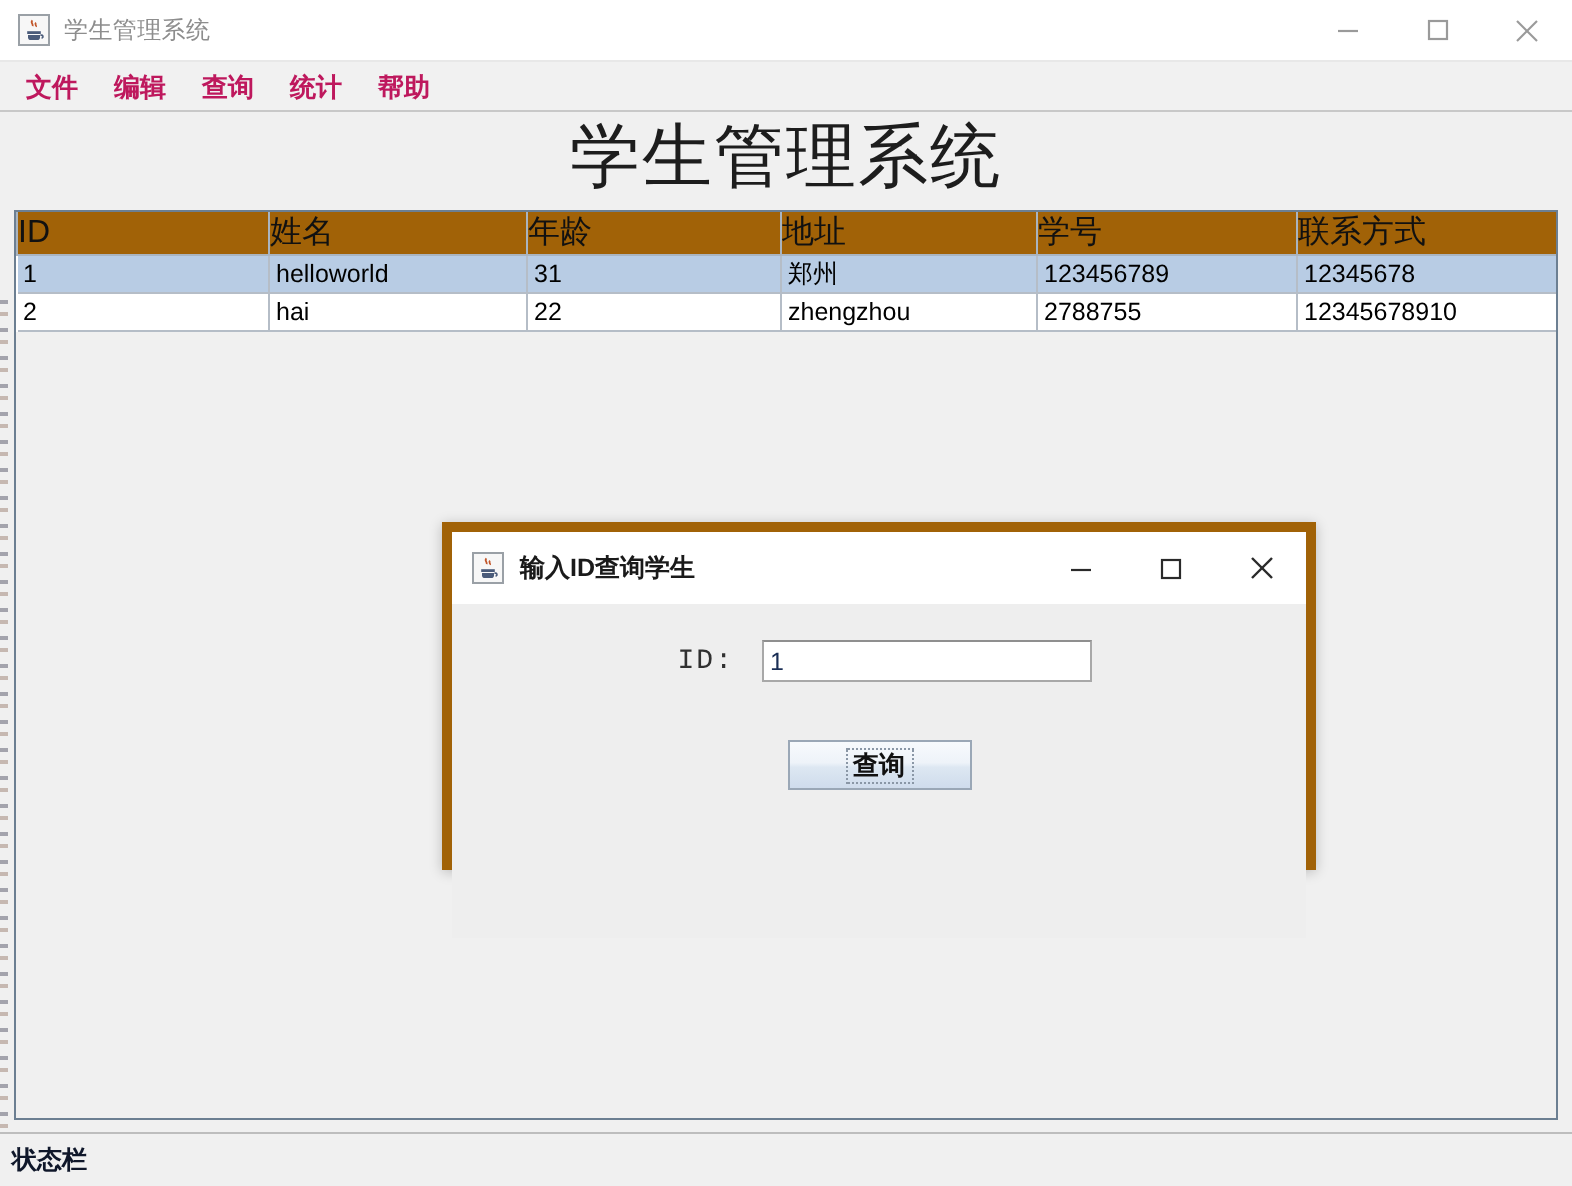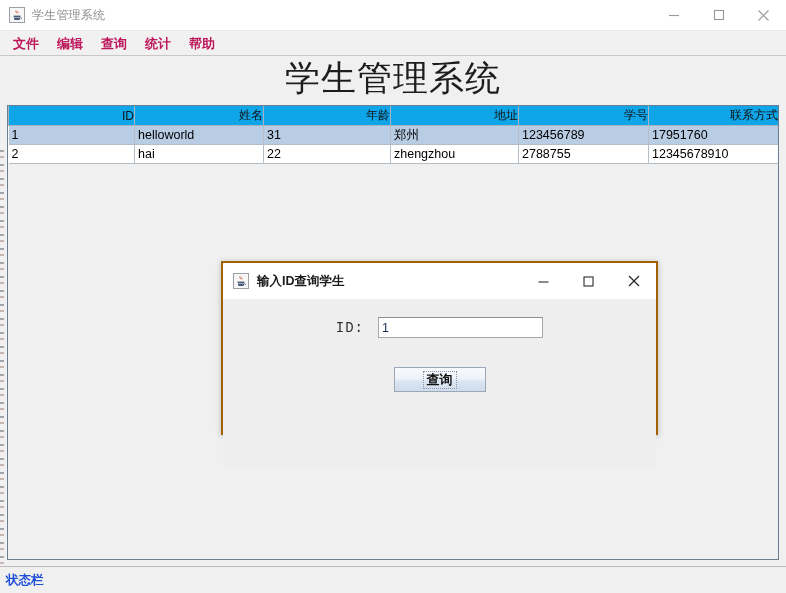--- a/index.html
+++ b/index.html
@@ -136,27 +136,27 @@
     overflow: hidden;
   }
   table.grid {
     width: 100%;
     border-collapse: collapse;
     table-layout: fixed;
     font-size: 12px;
     color: #000000;
   }
   table.grid th {
-    background: #0ea5e9;
+    background: #a16207;
     border: 1px solid #a9b4c0;
     border-top: none;
     height: 19px;
     font-weight: normal;
-    font-size: 12px;
-    text-align: right;
+    font-size: 16px;
+    text-align: left;
     color: #111;
     padding: 0;
   }
   table.grid td {
     border-right: 1px solid #b5bdc7;
     border-bottom: 1px solid #b5bdc7;
     height: 18px;
     padding: 0 0 0 3px;
     text-align: left;
     font-size: 12.5px;
@@ -184,21 +184,21 @@
     width: 786px;
     height: 27px;
     background: #f0f0f0;
     border-top: 1px solid #bdbdbd;
     box-sizing: border-box;
     display: flex;
     align-items: center;
   }
   .statusbar-text {
     font-size: 12.5px;
-    color: #1d4ed8;
+    color: #0f172a;
     margin-left: 6px;
     font-weight: bold;
   }
 
   
   .watermark {
     position: absolute;
     right: 8px;
     top: 565px;
     font-size: 13px;
@@ -209,21 +209,21 @@
   }
 
   
   .dialog {
     position: absolute;
     left: 221px;
     top: 261px;
     width: 437px;
     height: 174px;
     background: #0369a1;
-    border: 2px solid #a16207;
+    border: 5px solid #a16207;
     box-sizing: border-box;
     box-shadow: 0 1px 6px rgba(0,0,0,.22);
   }
   .dialog-titlebar {
     height: 36px;
     background: #ffffff;
     display: flex;
     align-items: center;
     box-sizing: border-box;
   }
@@ -389,21 +389,21 @@
           <th>联系方式</th>
         </tr>
       </thead>
       <tbody>
         <tr class="selected">
           <td>1</td>
           <td>helloworld</td>
           <td>31</td>
           <td>郑州</td>
           <td>123456789</td>
-          <td>17951760</td>
+          <td>12345678</td>
         </tr>
         <tr class="normal">
           <td>2</td>
           <td>hai</td>
           <td>22</td>
           <td>zhengzhou</td>
           <td>2788755</td>
           <td>12345678910</td>
         </tr>
       </tbody>

